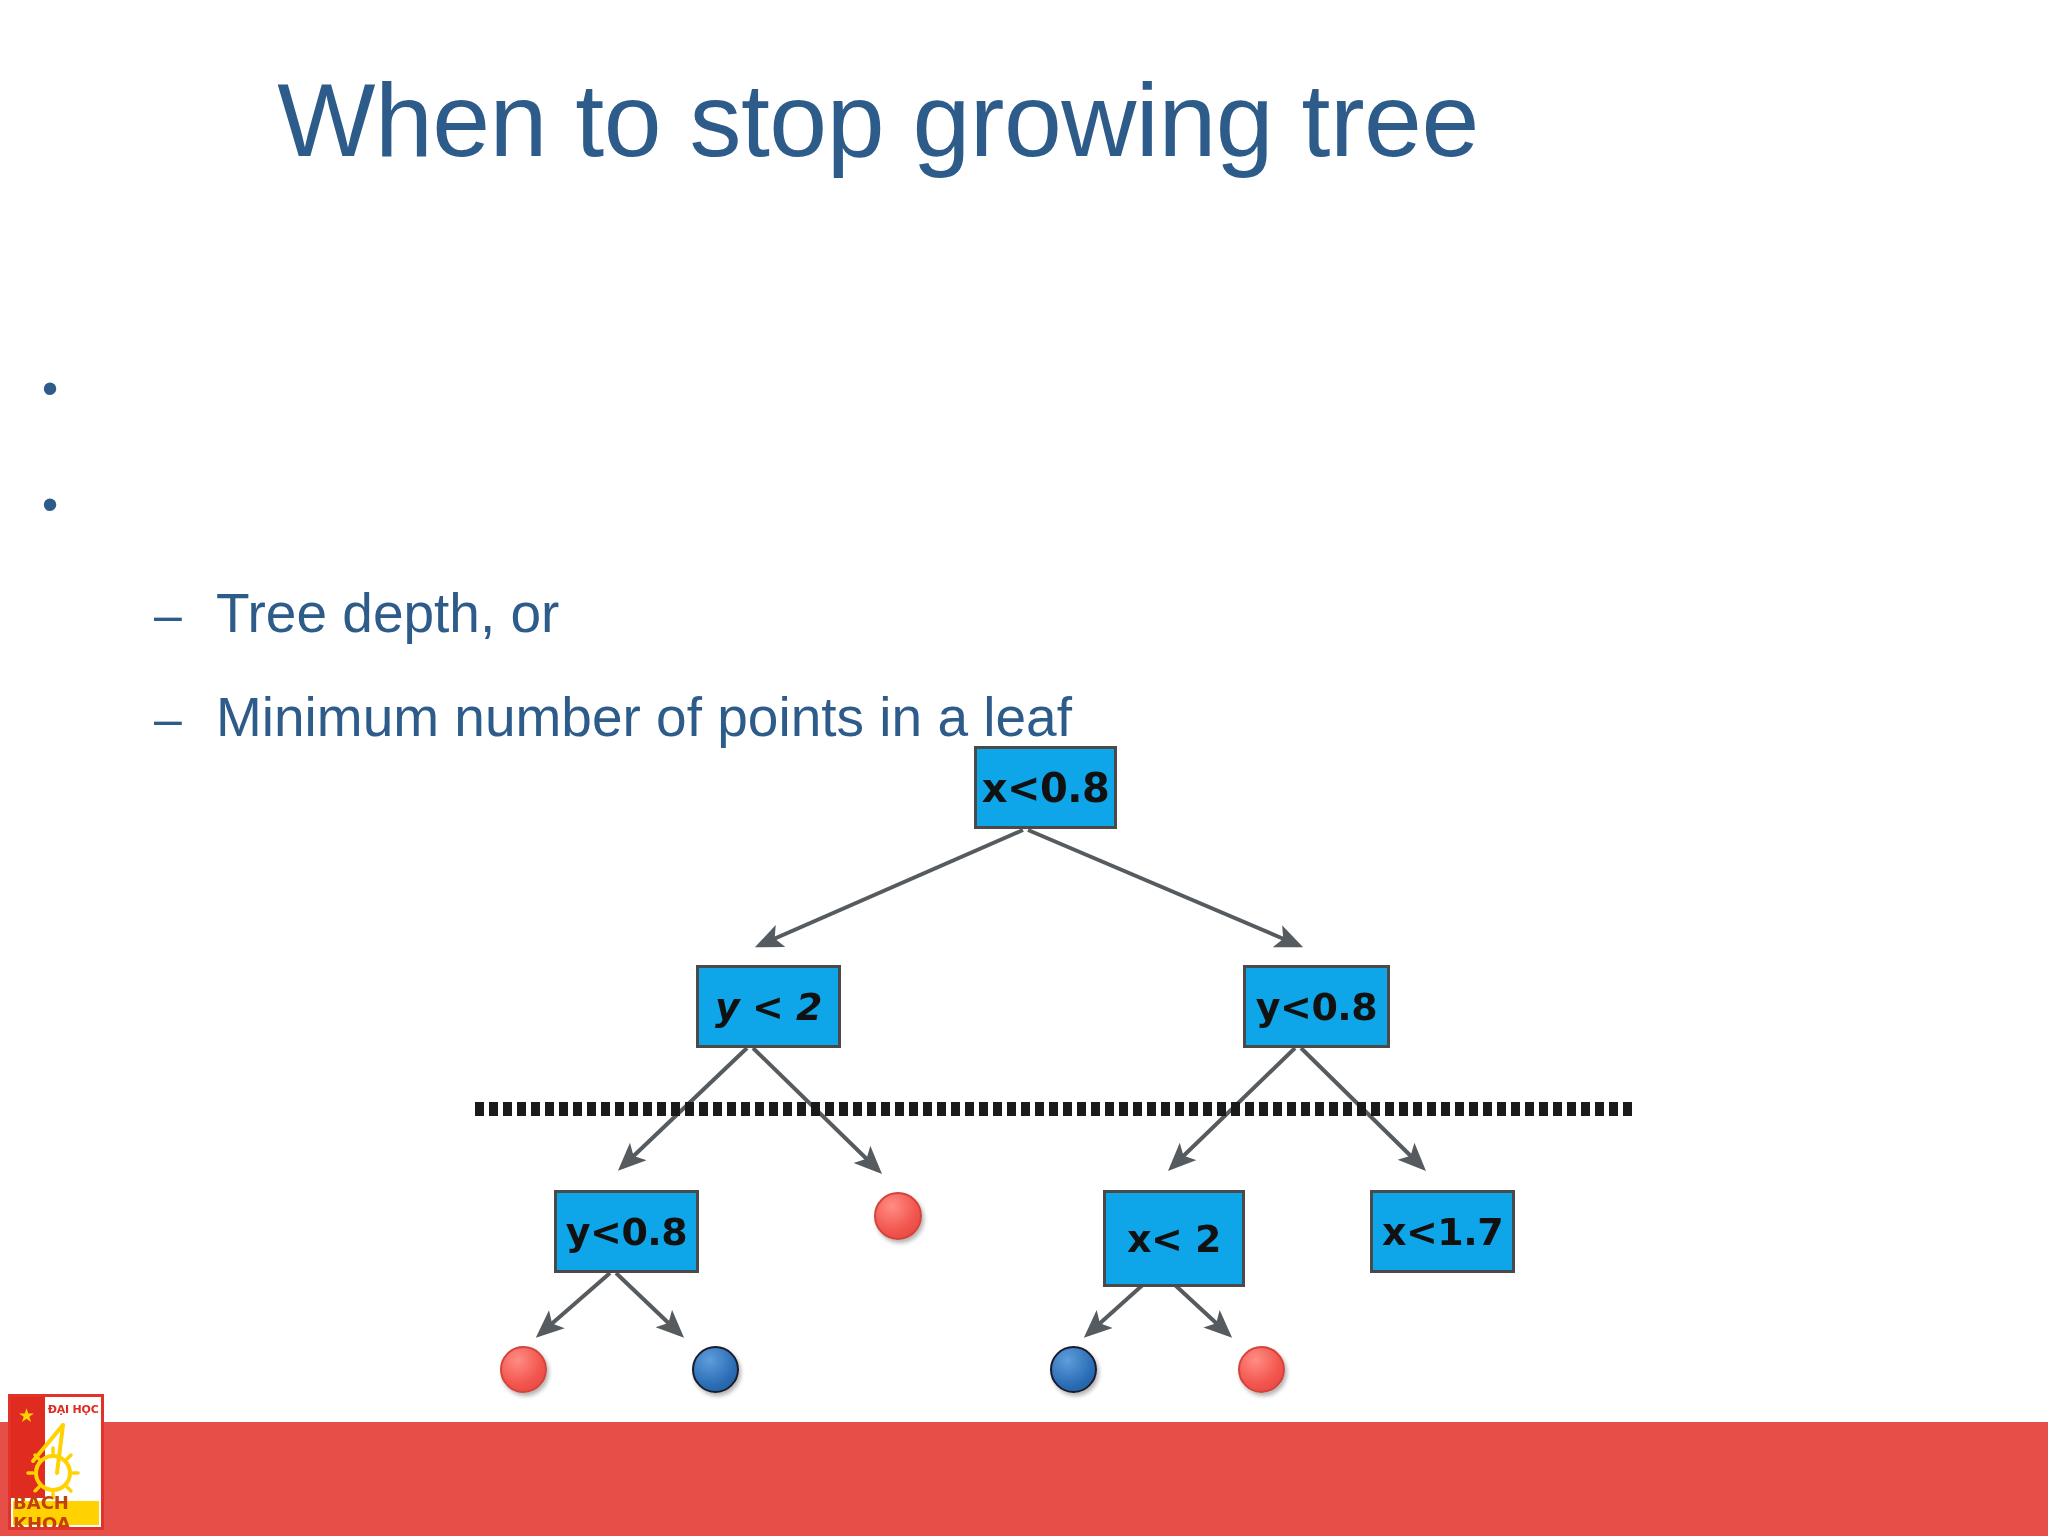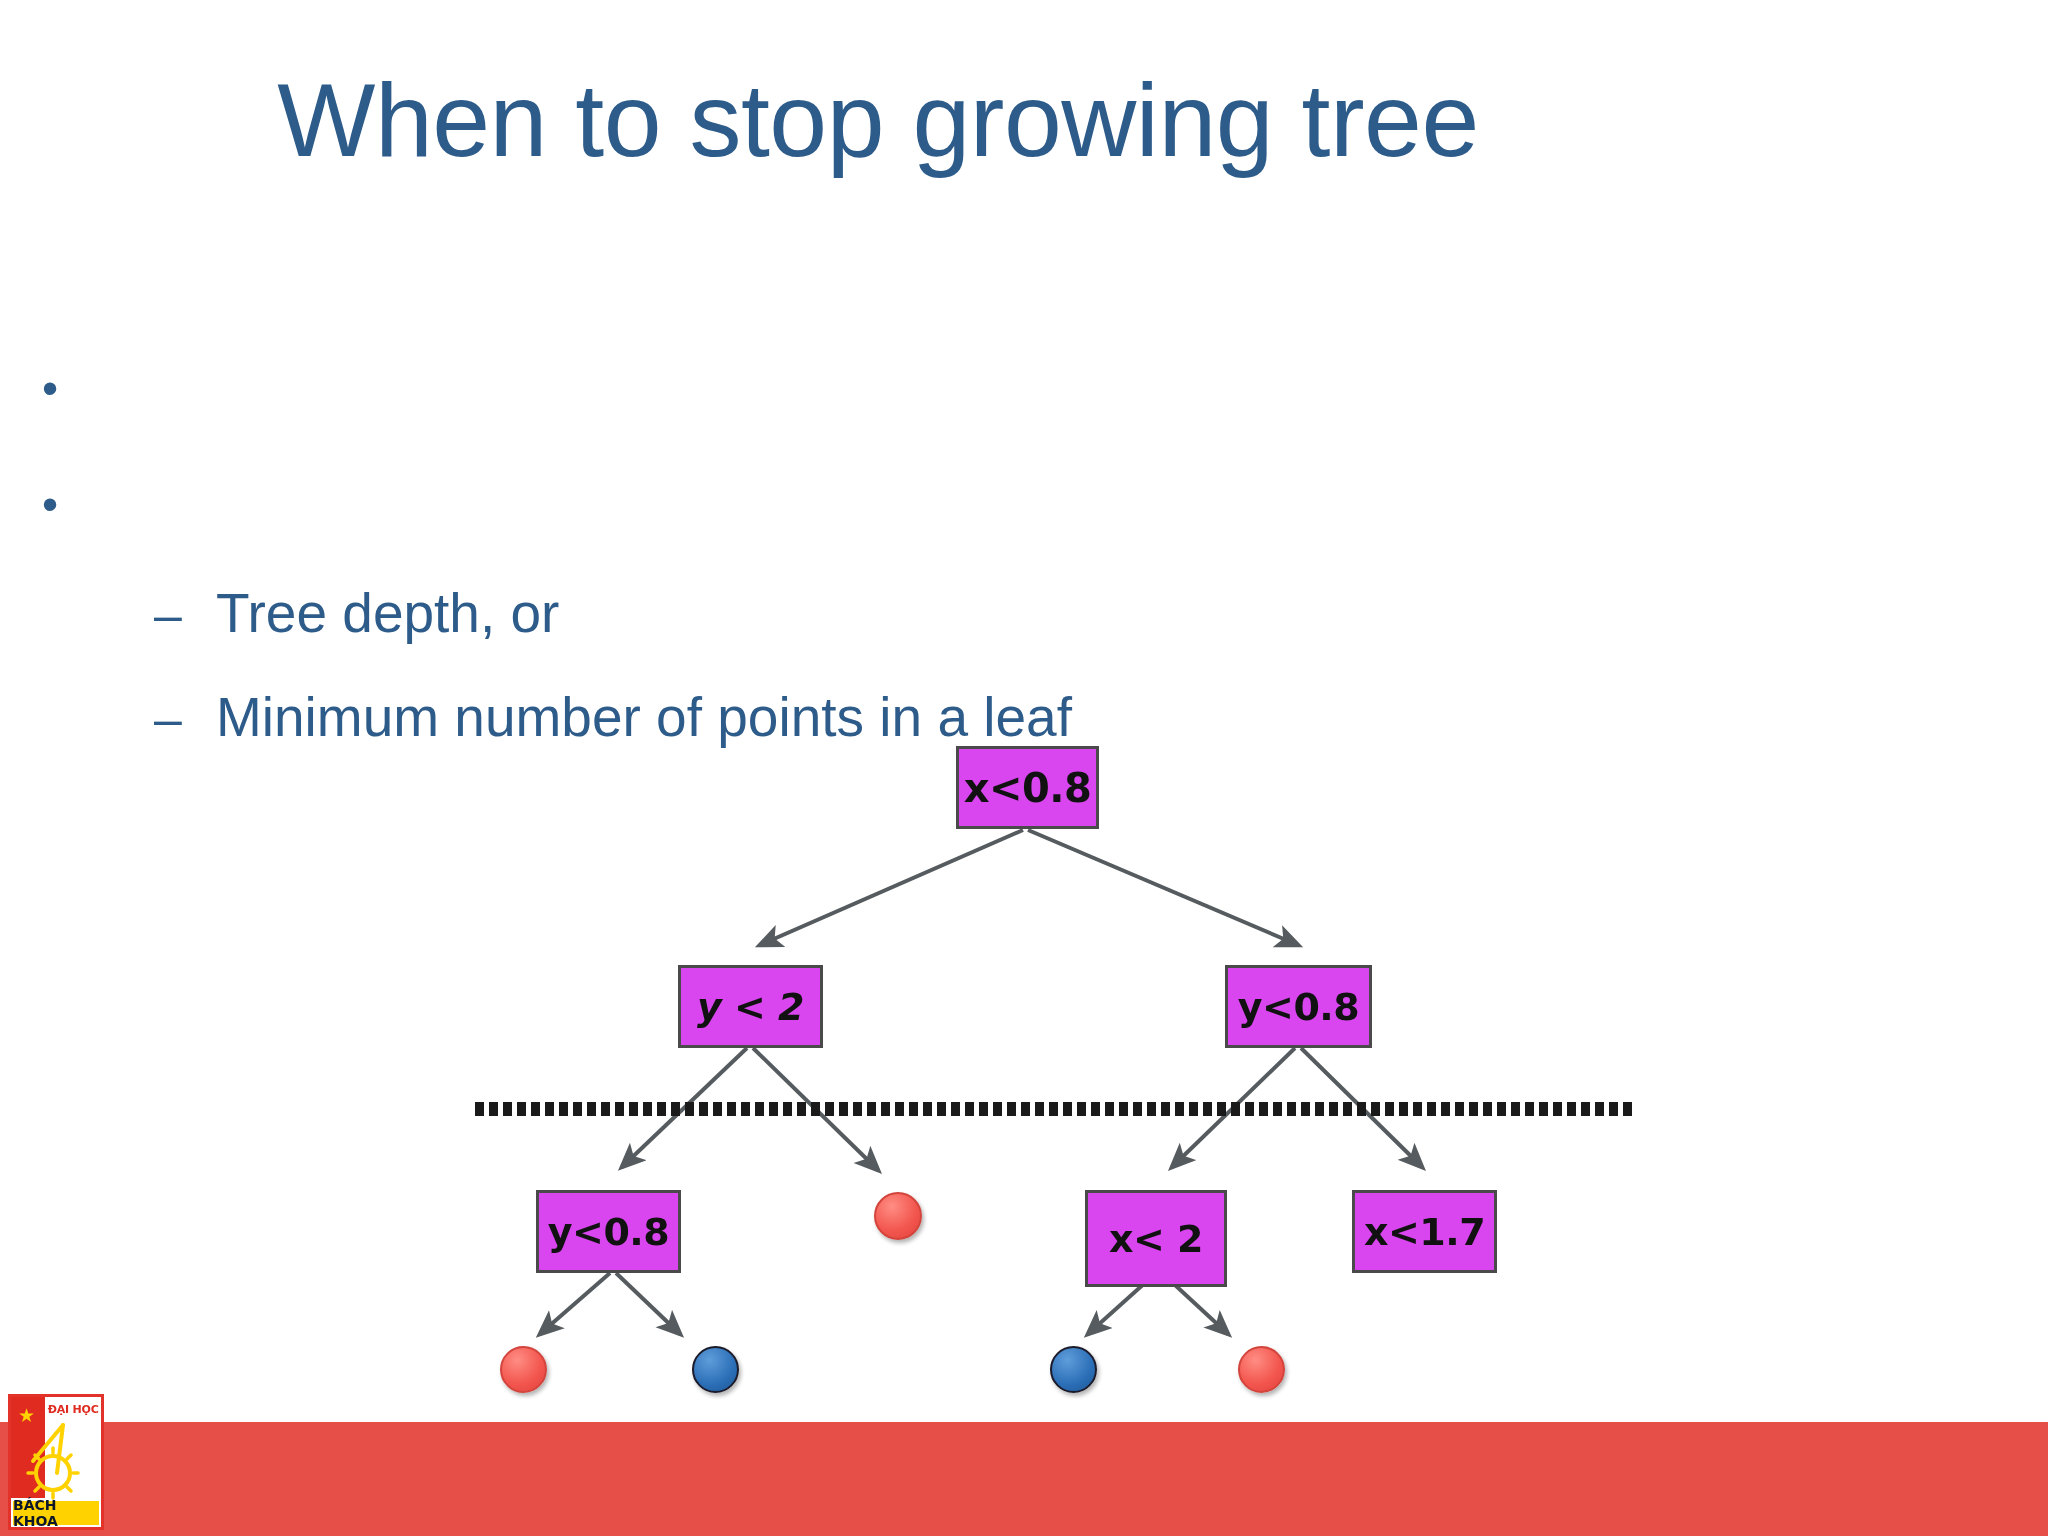--- a/index.html
+++ b/index.html
@@ -79,30 +79,31 @@
   }
   #tree-svg {
     position: absolute;
     left: 0;
     top: 0;
     width: 1200px;
     height: 670px;
   }
   .tree-node-box {
     position: absolute;
-    background: #d946ef;
+    background: #0ea5e9;
     border: 3px solid #4a4a4a;
     display: flex;
     align-items: center;
     justify-content: center;
     font-family: "DejaVu Sans", sans-serif;
     font-weight: bold;
     color: #111111;
     letter-spacing: -0.5px;
     box-sizing: border-box;
+    margin-left: 18px;
   }
   .tree-leaf-dot {
     position: absolute;
     border-radius: 50%;
     box-sizing: border-box;
     box-shadow: 2px 3px 4px rgba(0,0,0,0.30);
   }
   .leaf-red {
     background: radial-gradient(circle at 36% 28%, #ff8d84 0%, #f2564e 58%, #e3433c 100%);
     border: 2px solid #d2443c;
@@ -176,22 +177,22 @@
     width: 84px;
     height: 84px;
   }
   .logo-bachkhoa {
     position: absolute;
     left: 2px;
     bottom: 2px;
     right: 2px;
     height: 24px;
     background: #FFD200;
-    color: #0f172a;
-    font-size: 14px;
+    color: #c2410c;
+    font-size: 18px;
     font-weight: bold;
     font-family: "DejaVu Sans", sans-serif;
     display: flex;
     align-items: center;
     justify-content: center;
     letter-spacing: 0px;
     margin-top: 36px;
   }
 </style>
 </head>

